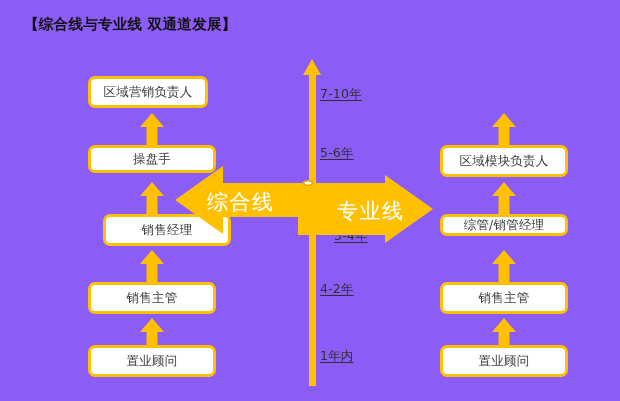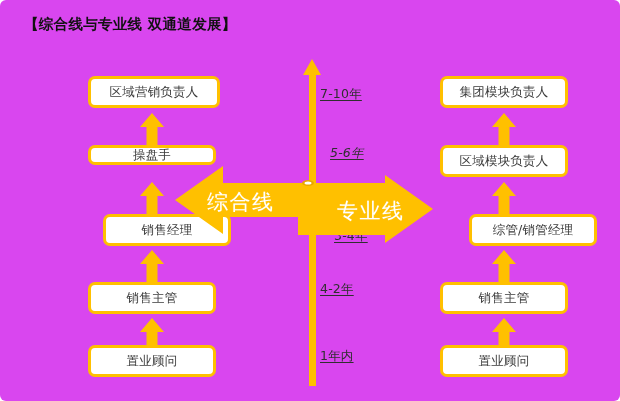--- a/index.html
+++ b/index.html
@@ -7,23 +7,22 @@
     padding: 0;
     background: #ffffff;
   }
   body {
     font-family: "DejaVu Sans", "Liberation Sans", sans-serif;
   }
   #canvas {
     position: relative;
     width: 620px;
     height: 401px;
-    background: #d946ef;
+    background: #8b5cf6;
     overflow: hidden;
-    border-radius: 6px;
   }
 
   
   .title {
     position: absolute;
     left: 24px;
     top: 15px;
     font-size: 14.5px;
     font-weight: bold;
     color: #111111;
@@ -112,28 +111,28 @@
     text-shadow: 0 0 1px rgba(255,255,255,0.35);
   }
 </style>
 </head>
 <body>
 
 <div id="canvas">
 
   <div class="title">【综合线与专业线  双通道发展】</div>
 
-  <div class="node" style="left:88px; top:76px; width:132px; height:32px;">区域营销负责人</div>
+  <div class="node" style="left:88px; top:76px; width:120px; height:32px;">区域营销负责人</div>
 
   <div class="uparrow" style="left:138px; top:113px; width:28px; height:33px;">
     <div class="head"></div>
     <div class="shaft" style="height:20px;"></div>
   </div>
 
-  <div class="node" style="left:88px; top:145px; width:128px; height:20px;">操盘手</div>
+  <div class="node" style="left:88px; top:145px; width:128px; height:28px;">操盘手</div>
 
   <div class="uparrow" style="left:138px; top:182px; width:28px; height:33px;">
     <div class="head"></div>
     <div class="shaft" style="height:20px;"></div>
   </div>
 
   <div class="node" style="left:103px; top:214px; width:128px; height:32px;">销售经理</div>
 
   <div class="uparrow" style="left:138px; top:250px; width:28px; height:33px;">
     <div class="head"></div>
@@ -142,55 +141,54 @@
 
   <div class="node" style="left:88px; top:282px; width:128px; height:32px;">销售主管</div>
 
   <div class="uparrow" style="left:138px; top:318px; width:28px; height:32px;">
     <div class="head"></div>
     <div class="shaft" style="height:19px;"></div>
   </div>
 
   <div class="node" style="left:88px; top:345px; width:128px; height:32px;">置业顾问</div>
 
-  <div class="node" style="left:440px; top:76px; width:128px; height:32px;">集团模块负责人</div>
 
   <div class="uparrow" style="left:490px; top:113px; width:28px; height:33px;">
     <div class="head"></div>
     <div class="shaft" style="height:20px;"></div>
   </div>
 
   <div class="node" style="left:440px; top:145px; width:128px; height:32px;">区域模块负责人</div>
 
   <div class="uparrow" style="left:490px; top:182px; width:28px; height:33px;">
     <div class="head"></div>
     <div class="shaft" style="height:20px;"></div>
   </div>
 
-  <div class="node" style="left:440px; top:214px; width:128px; height:32px;margin-left:29px;">综管/销管经理</div>
+  <div class="node" style="left:440px; top:214px; width:128px; height:22px;">综管/销管经理</div>
 
   <div class="uparrow" style="left:490px; top:250px; width:28px; height:33px;">
     <div class="head"></div>
     <div class="shaft" style="height:20px;"></div>
   </div>
 
   <div class="node" style="left:440px; top:282px; width:128px; height:32px;">销售主管</div>
 
   <div class="uparrow" style="left:490px; top:318px; width:28px; height:32px;">
     <div class="head"></div>
     <div class="shaft" style="height:19px;"></div>
   </div>
 
   <div class="node" style="left:440px; top:345px; width:128px; height:32px;">置业顾问</div>
 
   <div class="axis-head" style="left:303px; top:59px;"></div>
   <div class="axis-shaft" style="left:308.5px; top:74px; height:312px;"></div>
 
   <div class="yearlabel" style="left:320px; top:86px;text-align:right;">7-10年</div>
-  <div class="yearlabel" style="left:330px; top:145px;font-style:italic;">5-6年</div>
+  <div class="yearlabel" style="left:320px; top:145px;">5-6年</div>
   <div class="yearlabel" style="left:334px; top:228px;">3-4年</div>
   <div class="yearlabel" style="left:320px; top:281px;">4-2年</div>
   <div class="yearlabel" style="left:320px; top:348px;">1年内</div>
 
   <div class="banner" style="left:175px; top:166px; width:135px; height:68px;">
     <svg width="135" height="68" viewBox="0 0 135 68">
       <polygon points="0,34 48,0 48,17 135,17 135,51 48,51 48,68" fill="#FFC000"></polygon>
     </svg>
   </div>
   <div class="banner-label" style="left:207px; top:188px;">综合线</div>

